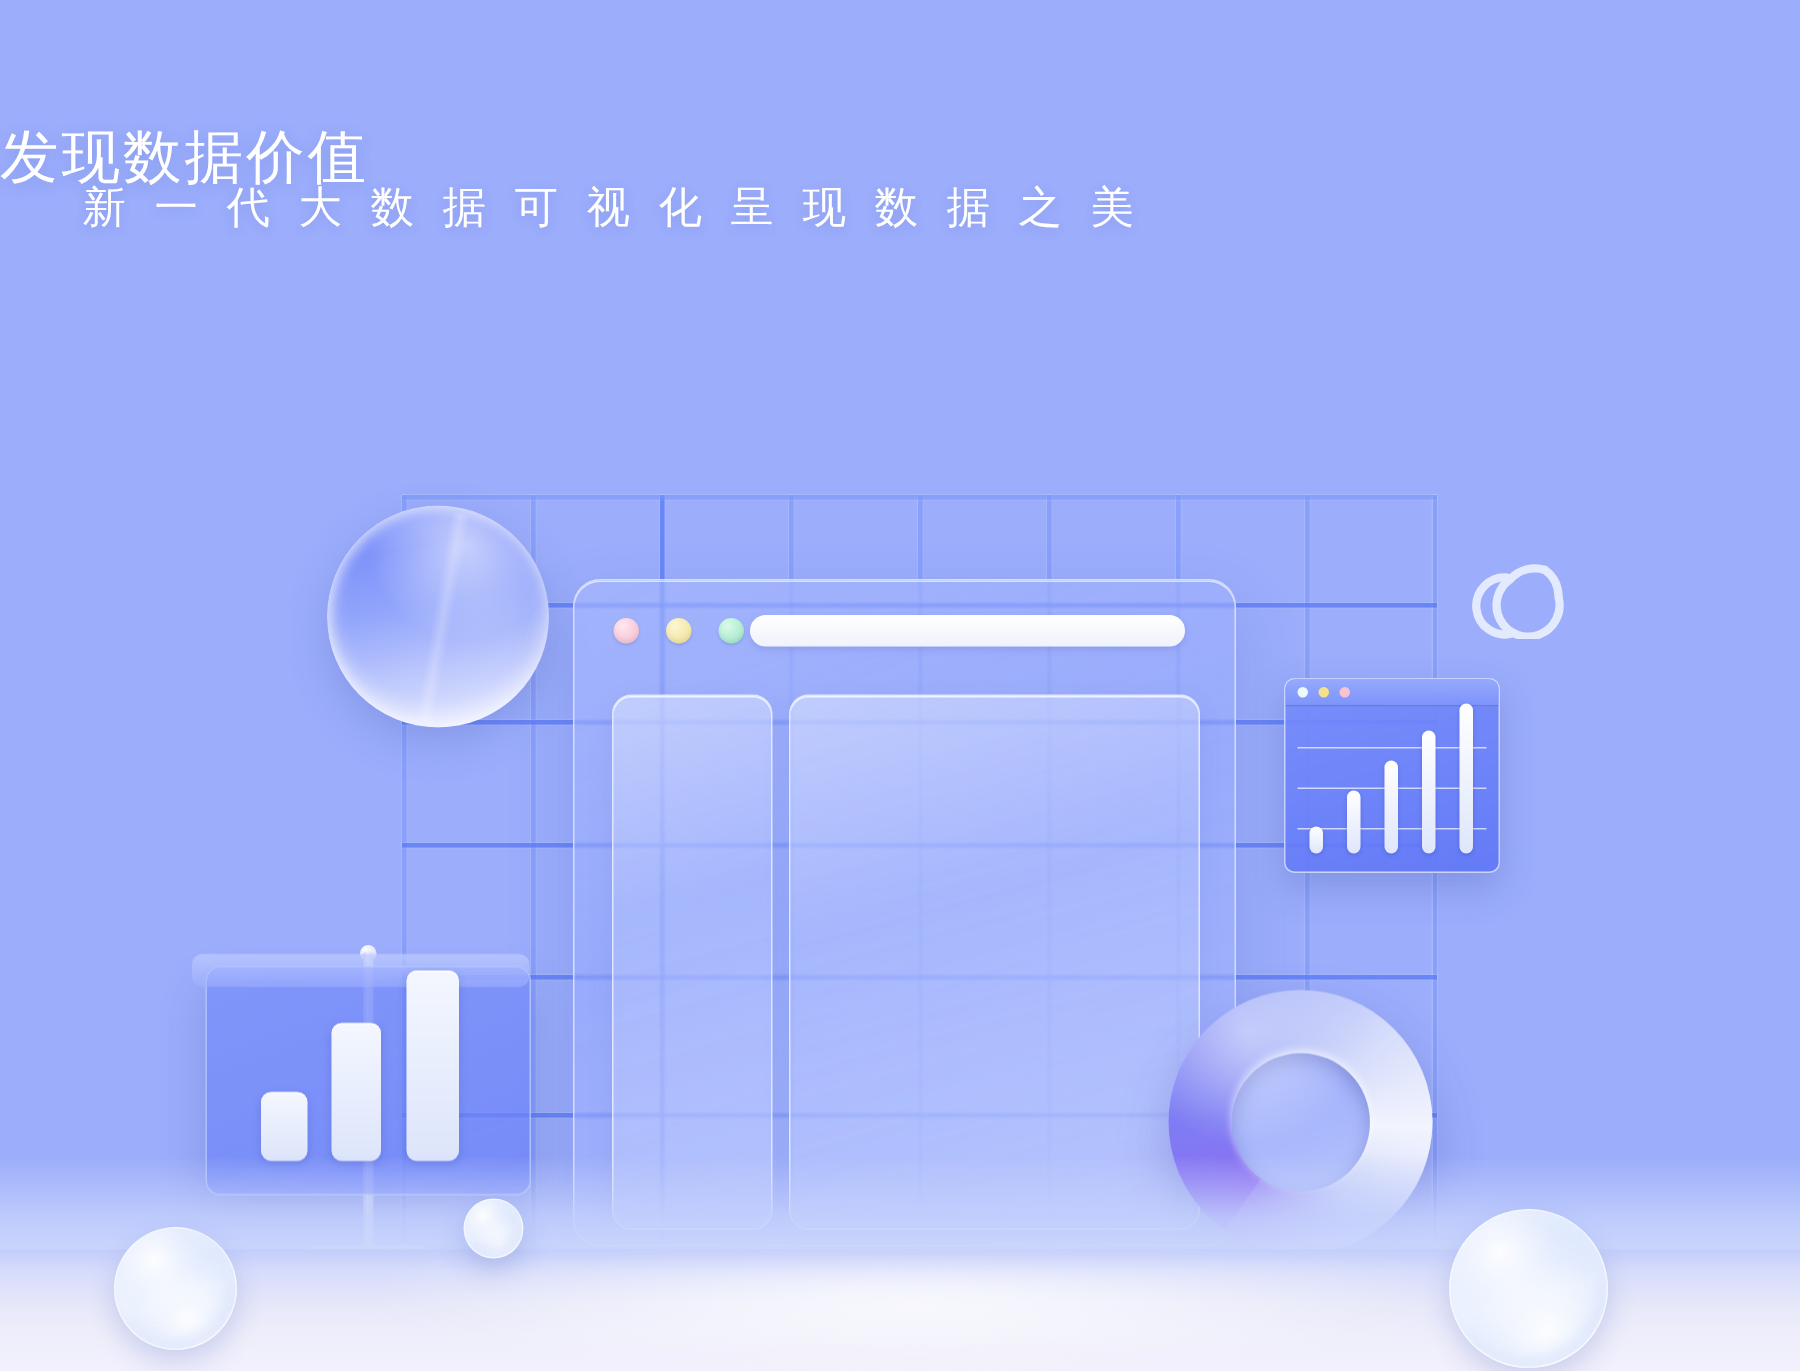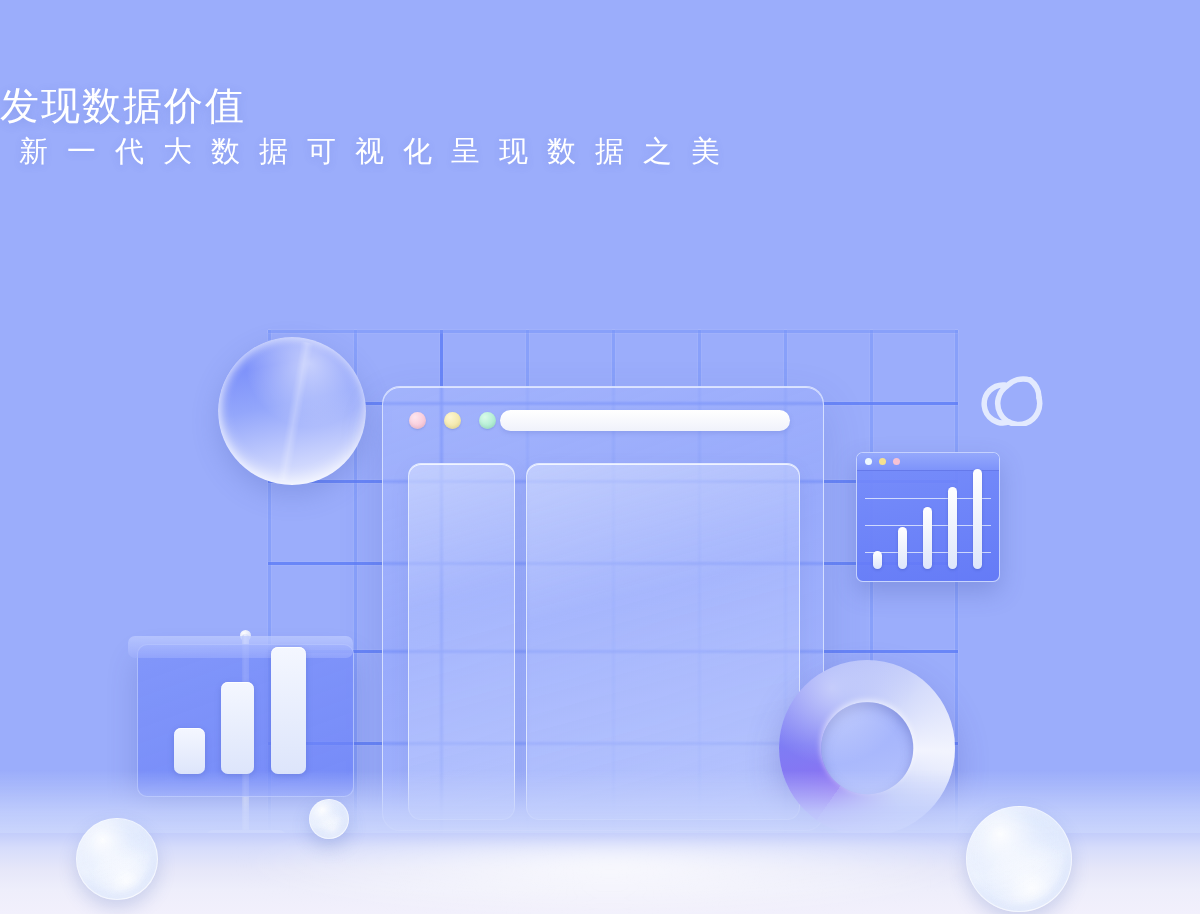--- a/index.html
+++ b/index.html
@@ -153,22 +153,22 @@
   .text-block{position:absolute;left:0;right:0;top:86px;text-align:left;}
   .eyebrow{
     font-size:39px;line-height:1;color:#ffffff;font-weight:400;letter-spacing:2px;
     text-shadow:0 2px 10px rgba(70,90,180,.22);
   }
   .headline{
     margin-top:22px;font-size:98px;line-height:1.02;color:#ffffff;font-weight:bold;
     letter-spacing:1px;text-shadow:0 4px 18px rgba(70,90,180,.25);
   }
   .subline{
-    margin-top:12px;font-size:29px;line-height:1;color:#ffffff;font-weight:400;
-    letter-spacing:19px;text-indent:19px;text-shadow:0 2px 8px rgba(70,90,180,.2);
+    font-size:29px;line-height:1;color:#ffffff;font-weight:400;
+    letter-spacing:19px;text-indent:19px;text-shadow:0 2px 8px rgba(70,90,180,.2);padding-left:36px;
   }
 </style>
 </head>
 <body>
 
 <div class="stage">
 
   <div class="grid-wrap">
     <div class="gline gv" style="left:0px;"></div>
     <div class="gline gv" style="left:86px;"></div>

